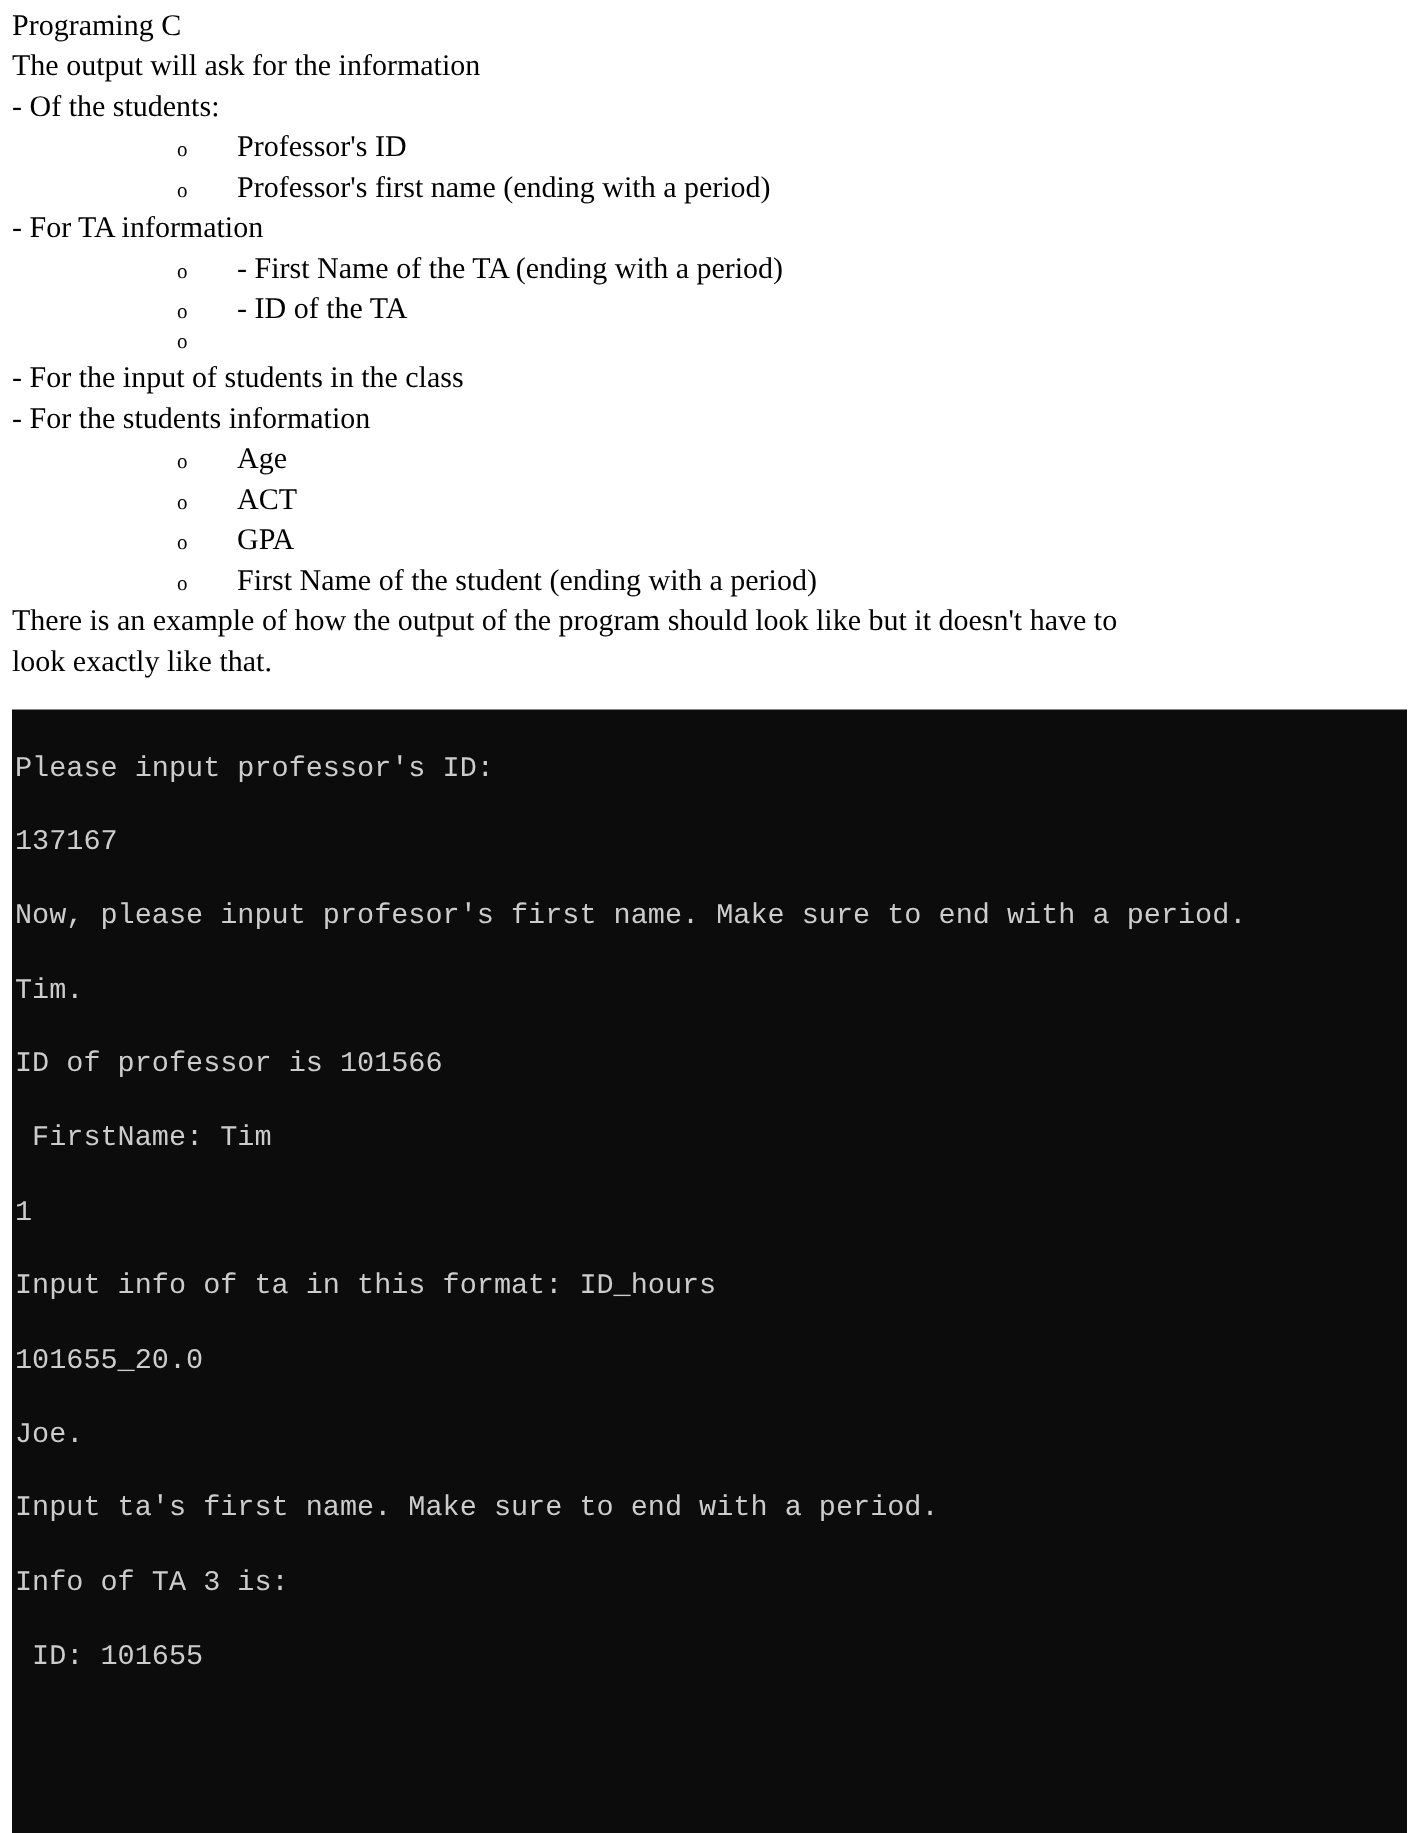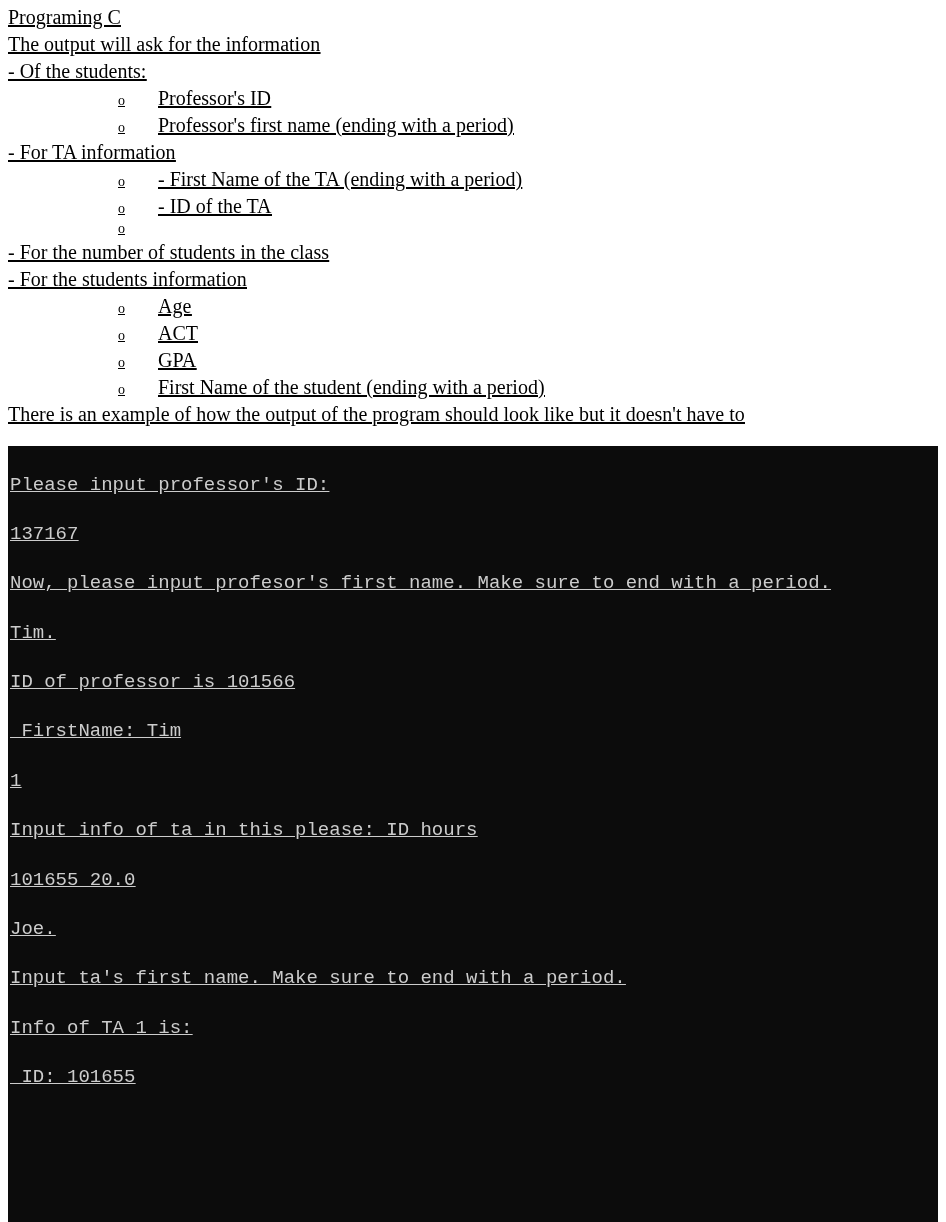--- a/index.html
+++ b/index.html
@@ -1,19 +1,18 @@
 <!DOCTYPE html>
 <html><head>
   <meta charset="utf-8">
   <style>
     * {
       margin: 0;
       padding: 0;
       box-sizing: border-box;
-      text-decoration: underline;
     }
     body {
       font-family: "Times New Roman", Times, serif;
       font-size: 20px;
       color: #000;
       background: #fff;
       padding: 4px 8px;
       width: 946px;
     }
     .doc-text {
@@ -80,21 +79,21 @@
     </div>
     <div class="bullet-item">
       <span class="bullet-marker">o</span>
       <span>- ID of the TA</span>
     </div>
     <div class="bullet-item">
       <span class="bullet-marker">o</span>
     </div>
   </div>
 
-  <span class="line">- For the number of students in the class</span>
+  <span class="line">- For the input of students in the class</span>
   <span class="line">- For the students information</span>
 
   <div class="bullet-list">
     <div class="bullet-item">
       <span class="bullet-marker">o</span>
       <span>Age</span>
     </div>
     <div class="bullet-item">
       <span class="bullet-marker">o</span>
       <span>ACT</span>
@@ -103,35 +102,36 @@
       <span class="bullet-marker">o</span>
       <span>GPA</span>
     </div>
     <div class="bullet-item">
       <span class="bullet-marker">o</span>
       <span>First Name of the student (ending with a period)</span>
     </div>
   </div>
 
   <span class="line">There is an example of how the output of the program should look like but it doesn't have to</span>
+  <span class="line">look exactly like that.</span>
 </div>
 
 <div class="terminal">
 <span class="tline">Please input professor's ID:</span>
 <span class="tline">137167</span>
 <span class="tline">Now, please input profesor's first name. Make sure to end with a period.</span>
 <span class="tline">Tim.</span>
 <span class="tline">ID of professor is 101566</span>
 <span class="tline"> FirstName: Tim</span>
 <span class="tline">1</span>
-<span class="tline">Input info of ta in this please: ID_hours</span>
+<span class="tline">Input info of ta in this format: ID_hours</span>
 <span class="tline">101655_20.0</span>
 <span class="tline">Joe.</span>
 <span class="tline">Input ta's first name. Make sure to end with a period.</span>
-<span class="tline">Info of TA 1 is:</span>
+<span class="tline">Info of TA 3 is:</span>
 <span class="tline"> ID: 101655</span>
 
 
 
 
 
 
 
 
 

